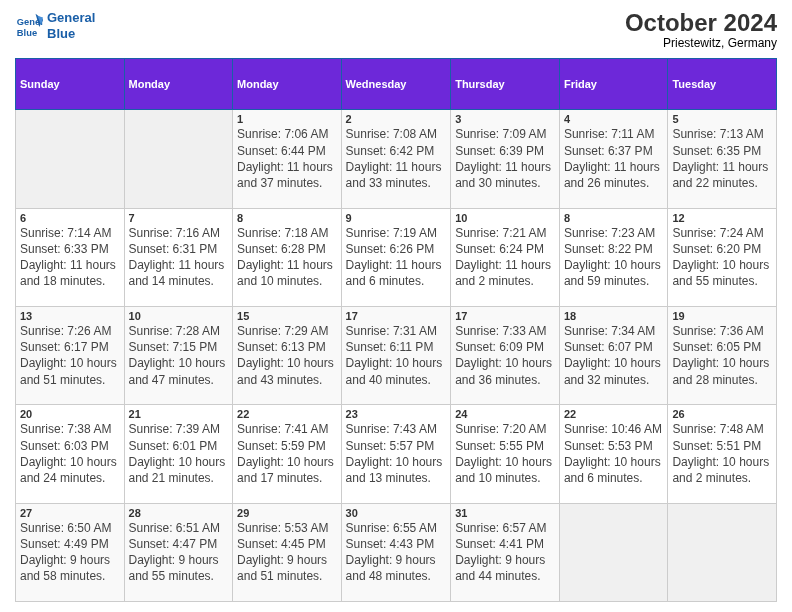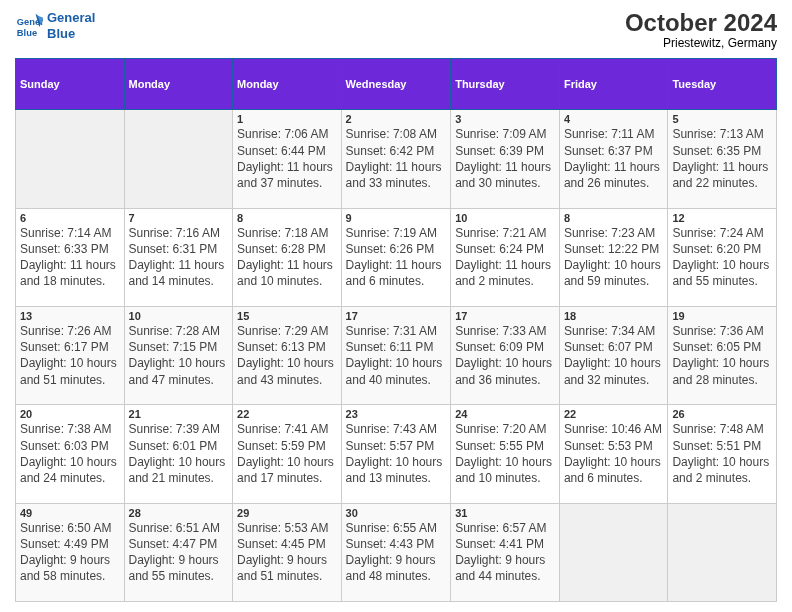--- a/index.html
+++ b/index.html
@@ -185,21 +185,21 @@
           </td>
           <td>
             <span class="day-number">10</span>
             <div class="day-info">Sunrise: 7:21 AM
 Sunset: 6:24 PM
 Daylight: 11 hours and 2 minutes.</div>
           </td>
           <td>
             <span class="day-number">8</span>
             <div class="day-info">Sunrise: 7:23 AM
-Sunset: 12:22 PM
+Sunset: 8:22 PM
 Daylight: 10 hours and 59 minutes.</div>
           </td>
           <td>
             <span class="day-number">12</span>
             <div class="day-info">Sunrise: 7:24 AM
 Sunset: 6:20 PM
 Daylight: 10 hours and 55 minutes.</div>
           </td>
         </tr>
         <tr>
@@ -285,21 +285,21 @@
           </td>
           <td>
             <span class="day-number">26</span>
             <div class="day-info">Sunrise: 7:48 AM
 Sunset: 5:51 PM
 Daylight: 10 hours and 2 minutes.</div>
           </td>
         </tr>
         <tr>
           <td>
-            <span class="day-number">49</span>
+            <span class="day-number">27</span>
             <div class="day-info">Sunrise: 6:50 AM
 Sunset: 4:49 PM
 Daylight: 9 hours and 58 minutes.</div>
           </td>
           <td>
             <span class="day-number">28</span>
             <div class="day-info">Sunrise: 6:51 AM
 Sunset: 4:47 PM
 Daylight: 9 hours and 55 minutes.</div>
           </td>

